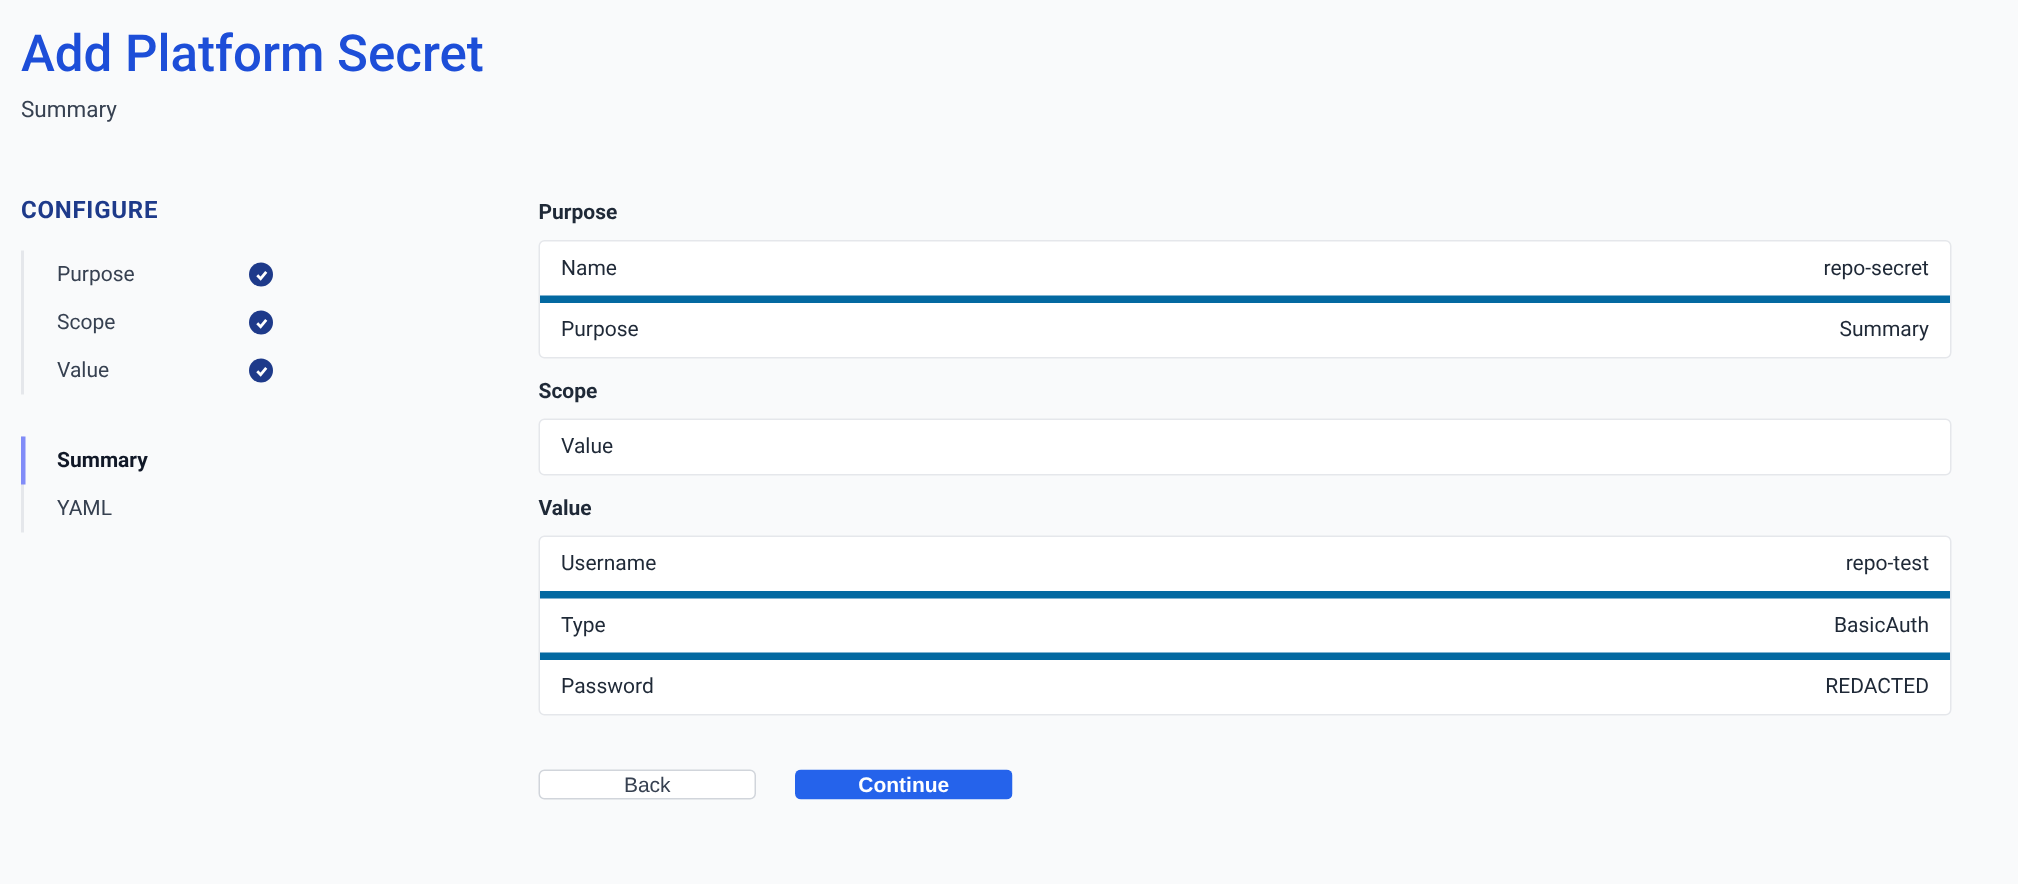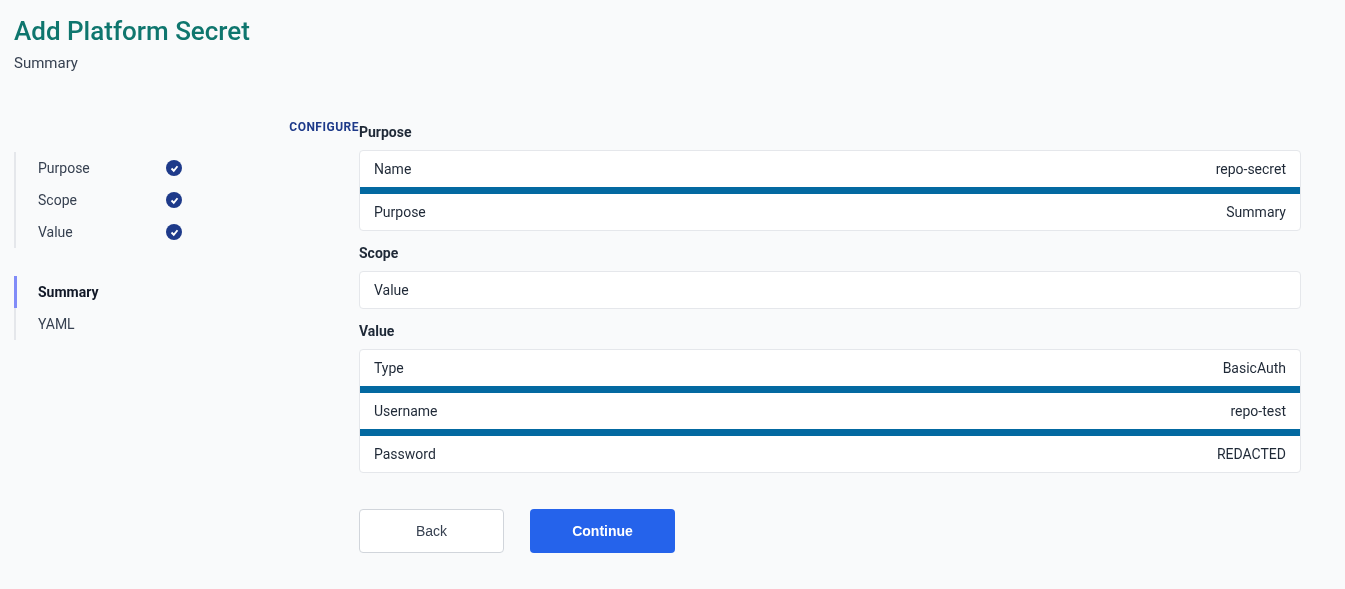--- a/index.html
+++ b/index.html
@@ -12,44 +12,43 @@
       background: #f9fafb;
       width: 1345px;
       height: 589px;
       color: #1f2937;
       font-size: 14px;
     }
     .page {
       padding: 16px 14px;
     }
     .page-title {
-      font-size: 26px;
+      font-size: 34px;
       font-weight: 500;
-      color: #0f766e;
+      color: #1d4ed8;
       margin-bottom: 8px;
     }
     .page-subtitle {
       font-size: 15px;
       color: #374151;
       margin-bottom: 48px;
     }
     .content {
       display: flex;
     }
     .sidebar {
       width: 345px;
       flex-shrink: 0;
     }
     .section-label {
-      font-size: 12px;
+      font-size: 16px;
       font-weight: 700;
       letter-spacing: 0.5px;
       color: #1e3a8a;
       margin-bottom: 18px;
-      text-align: right;
     }
     .steps-group {
       border-left: 2px solid #e5e7eb;
       padding-left: 0;
       margin-bottom: 28px;
     }
     .step-item {
       display: flex;
       align-items: center;
       padding: 8px 0 8px 22px;
@@ -104,42 +103,42 @@
       border: 1px solid #e5e7eb;
       border-radius: 4px;
       margin-bottom: 14px;
       background: #fff;
     }
     .summary-row {
       display: flex;
       justify-content: space-between;
       align-items: center;
       padding: 10px 14px;
-      border-bottom: 7px solid #0369a1;
+      border-bottom: 5px solid #0369a1;
       font-size: 14px;
     }
     .summary-row:last-child {
       border-bottom: none;
     }
     .summary-key {
       color: #1f2937;
     }
     .summary-value {
       color: #1f2937;
       text-align: right;
       margin-left: 16px;
     }
     .button-row {
       display: flex;
       gap: 10px;
       margin-top: 36px;
     }
     .btn {
       font-size: 14px;
-      padding: 13px 16px;
+      padding: 1px 16px;
       border-radius: 4px;
       cursor: pointer;
       width: 145px;
       text-align: center;
       border: 1px solid transparent;
     }
     .btn-secondary {
       background: #fff;
       border: 1px solid #d1d5db;
       color: #374151;
@@ -215,26 +214,26 @@
       <div class="group-header">Scope</div>
       <div class="summary-table">
         <div class="summary-row">
           <span class="summary-key">Value</span>
         </div>
       </div>
 
       <div class="group-header">Value</div>
       <div class="summary-table">
         <div class="summary-row">
+          <span class="summary-key">Username</span>
+          <span class="summary-value">repo-test</span>
+        </div>
+        <div class="summary-row">
           <span class="summary-key">Type</span>
           <span class="summary-value">BasicAuth</span>
-        </div>
-        <div class="summary-row">
-          <span class="summary-key">Username</span>
-          <span class="summary-value">repo-test</span>
         </div>
         <div class="summary-row">
           <span class="summary-key">Password</span>
           <span class="summary-value">REDACTED</span>
         </div>
       </div>
 
       <div class="button-row">
         <button class="btn btn-secondary">Back</button>
         <button class="btn btn-primary">Continue</button>

